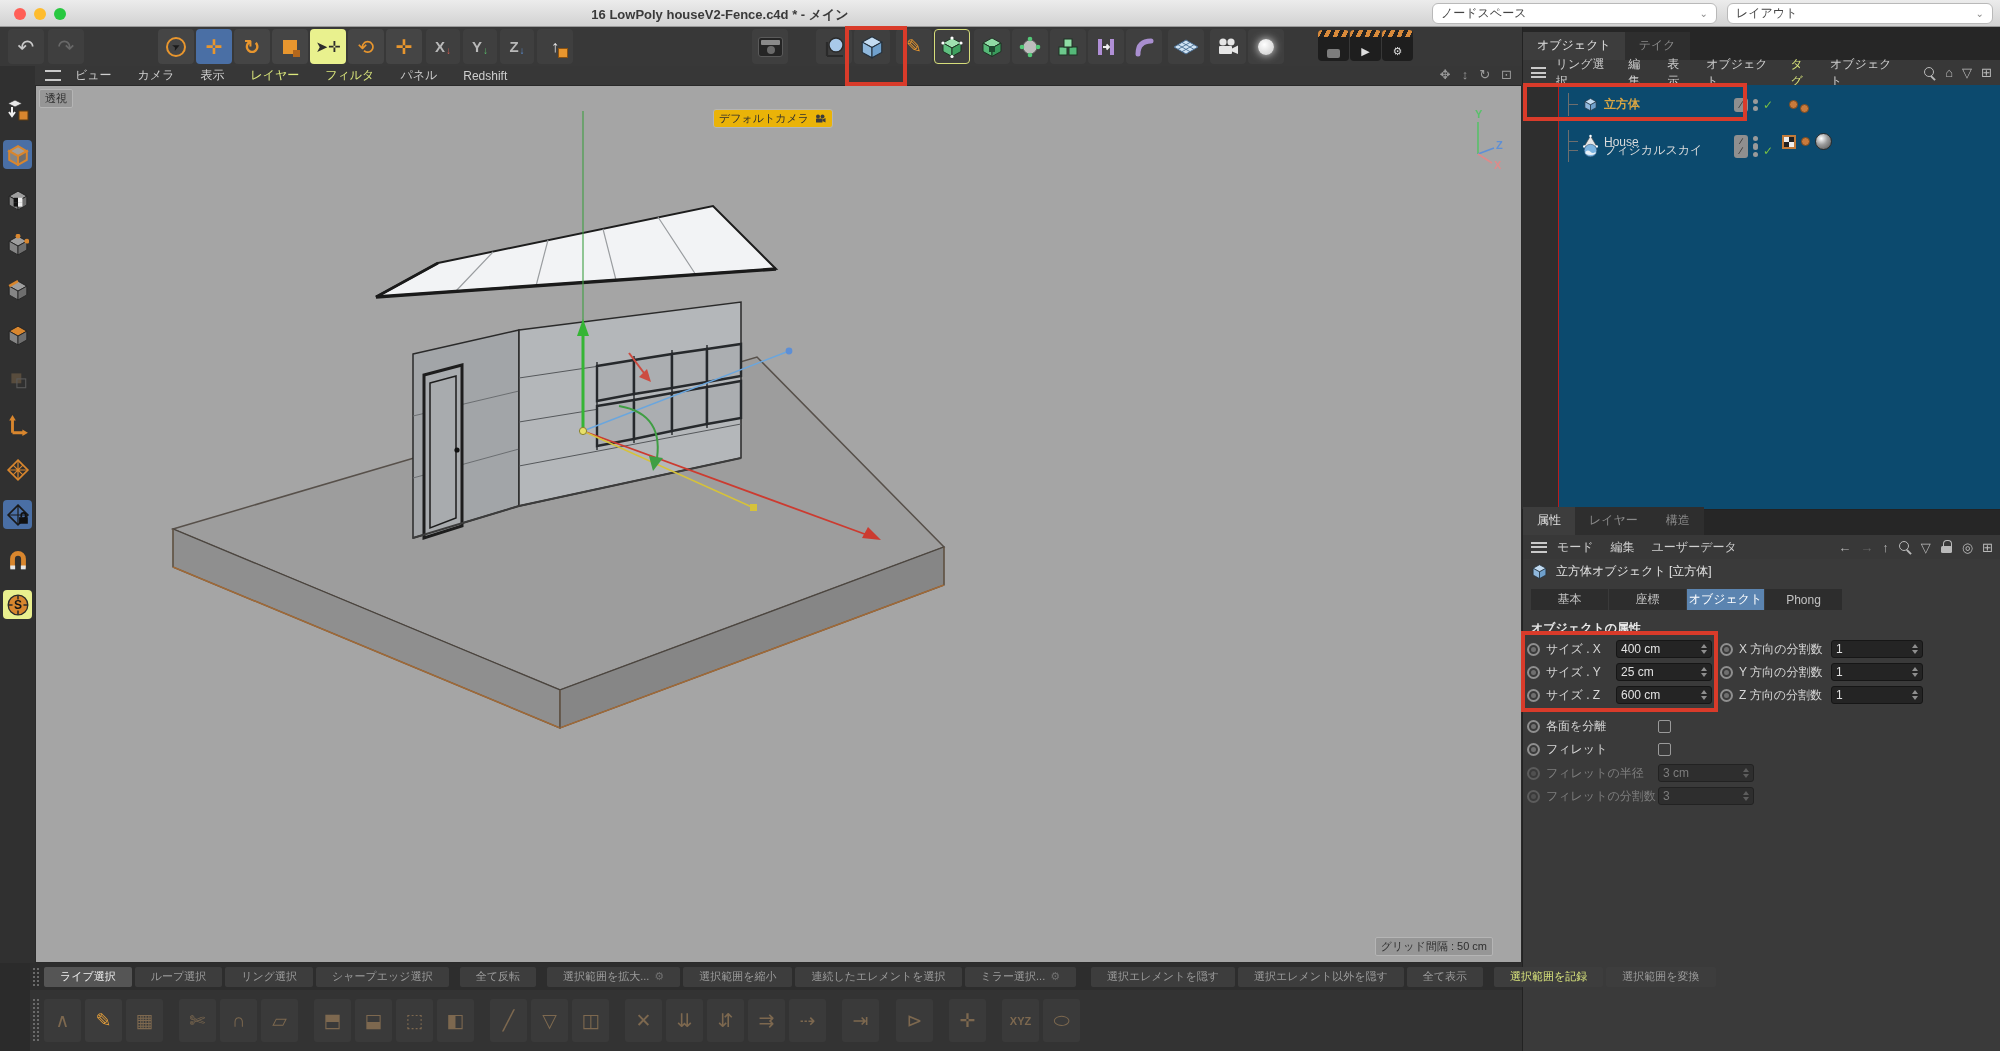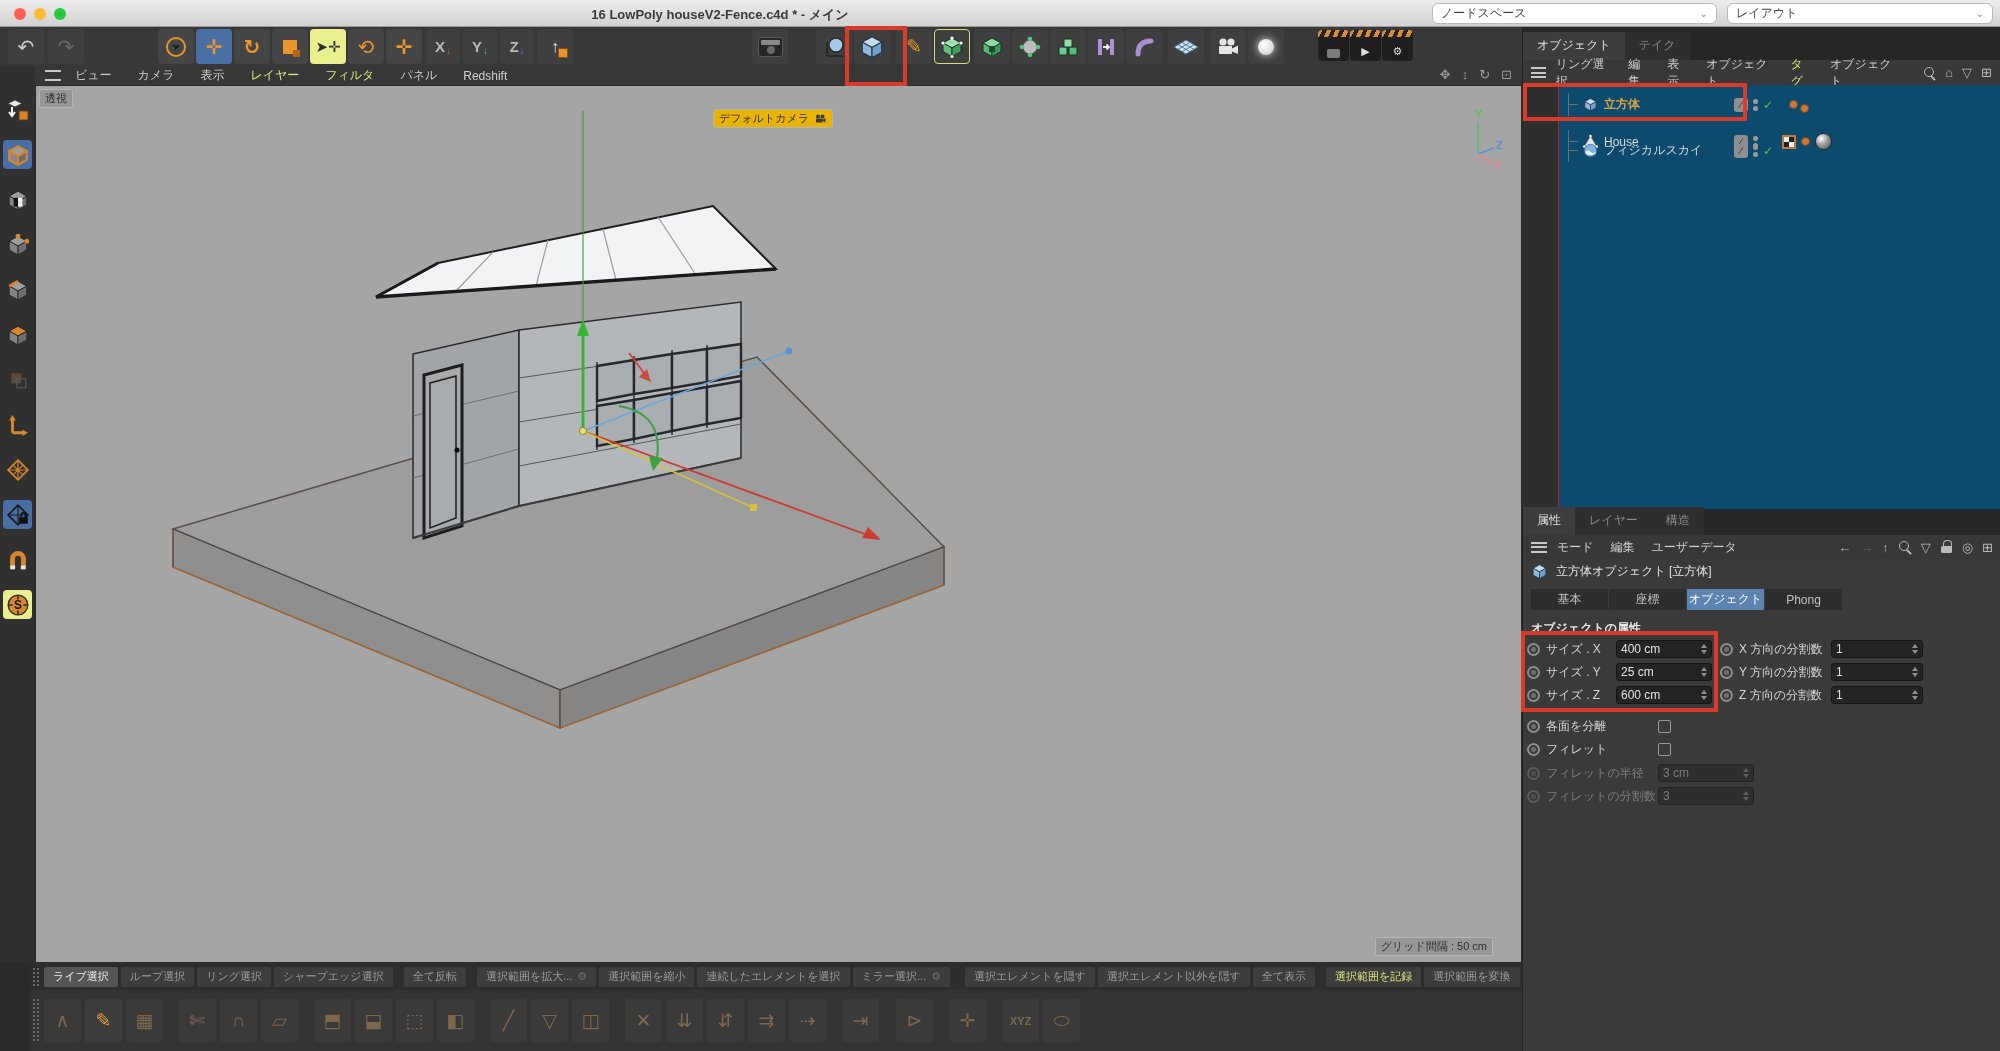--- a/index.html
+++ b/index.html
@@ -124,21 +124,21 @@
   #left-bar { position:absolute; left:0; top:66px; width:35px; height:897px; background:#303030; }
   .sic { position:absolute; left:3px; width:29px; height:29px; border-radius:4px; display:flex; align-items:center; justify-content:center; }
   .sic.blue { background:#4a6fa5; } .sic.yel { background:#e9ef8e; }
 
   
   #sel-bar { position:absolute; left:30px; top:963px; width:1492px; height:27px; background:#2d2d2d;
     display:flex; align-items:center; gap:3px; padding-left:14px; }
   #sel-bar::before { content:""; position:absolute; left:2px; top:4px; bottom:4px; width:7px;
     background-image:radial-gradient(#6a6a6a 1px, transparent 1.2px); background-size:4px 4px; }
   .selbtn { height:20px; background:#3d3d3d; border-radius:2px; color:#9c9c9c; font-size:11px;
-    display:flex; align-items:center; padding:0 9px; gap:5px; white-space:nowrap; }
+    display:flex; align-items:center; padding:0 16px; gap:5px; white-space:nowrap; }
   .selbtn.active { background:#555555; color:#f0f0f0; }
   .selbtn.hl { color:#d9e47c; }
   .selbtn .gear { color:#6f6f6f; font-size:11px; }
   #mdl-bar { position:absolute; left:30px; top:990px; width:1492px; height:61px; background:#333333; }
   #mdl-bar::before { content:""; position:absolute; left:2px; top:8px; bottom:8px; width:7px;
     background-image:radial-gradient(#6a6a6a 1px, transparent 1.2px); background-size:4px 4px; }
   .mic { position:absolute; top:9px; width:37px; height:43px; background:#3c3c3c; border-radius:3px;
     display:flex; align-items:center; justify-content:center; font-size:19px; color:#8a7254; opacity:.85; }
   #corner-bl { position:absolute; left:0; top:963px; width:30px; height:88px; background:#2b2b2b; }
 

